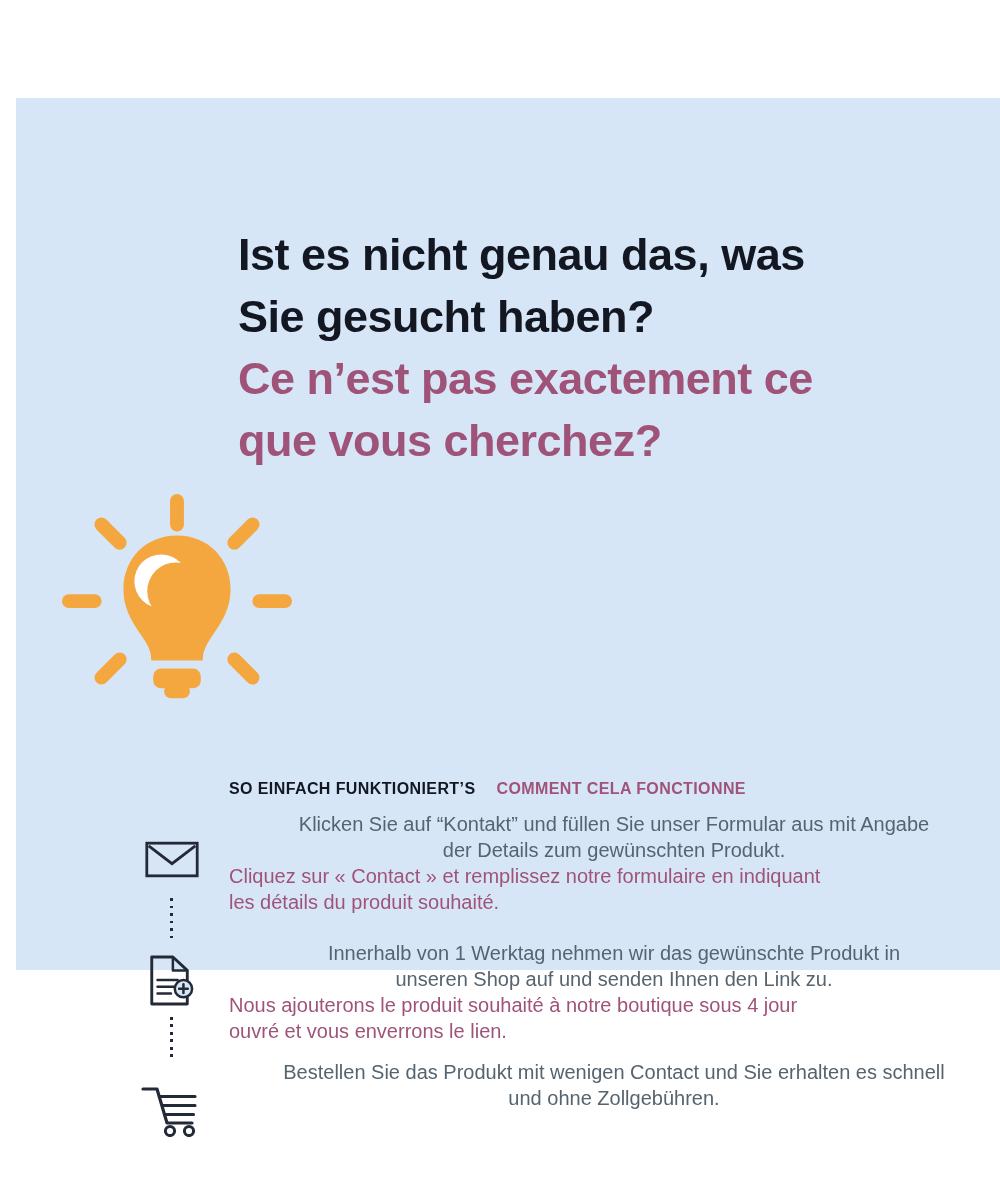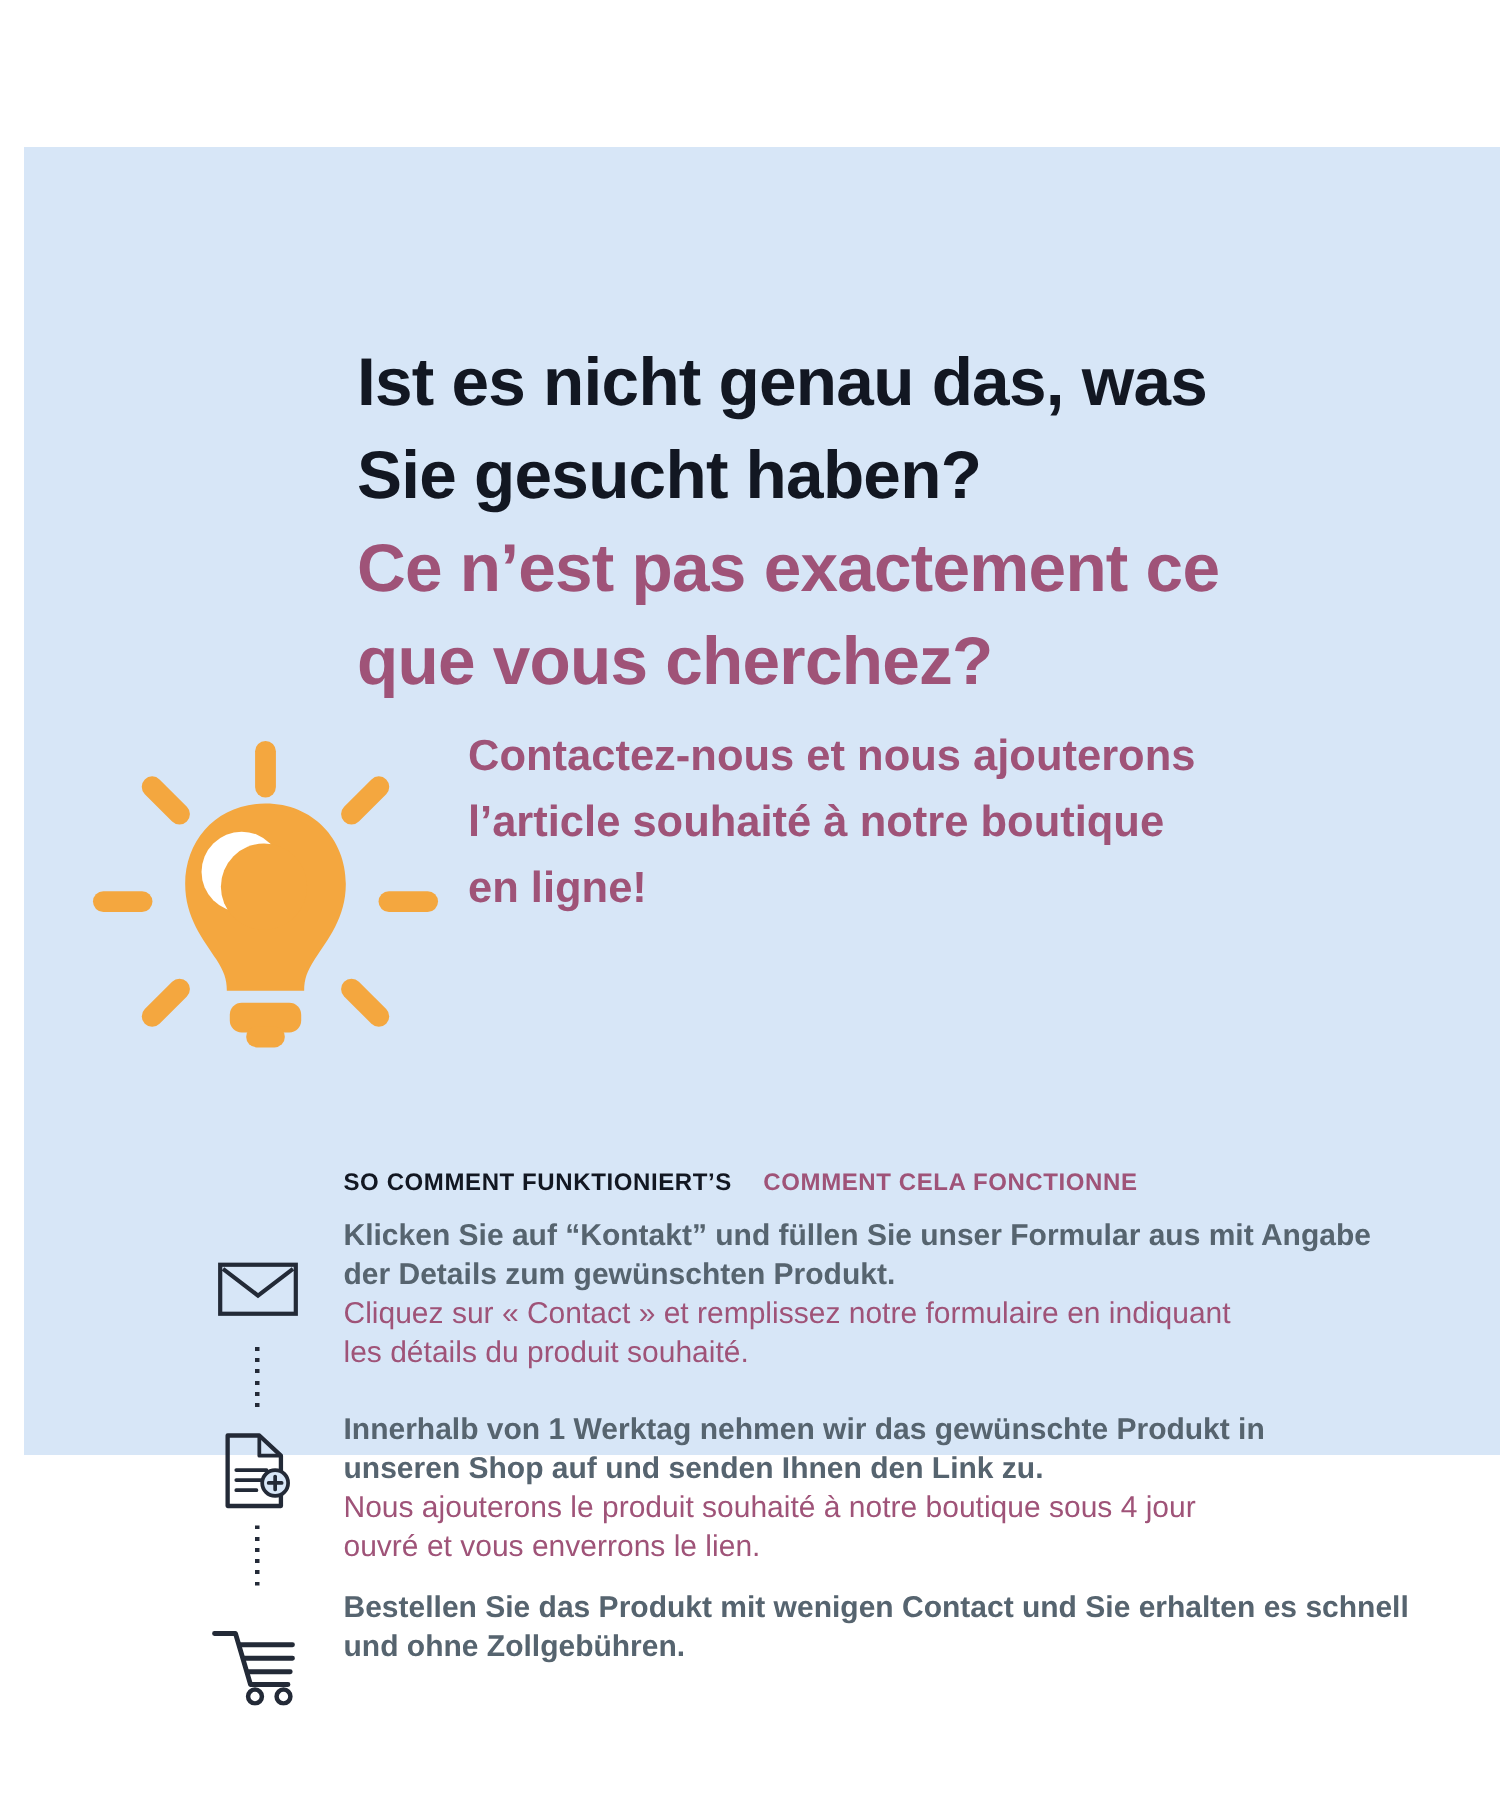--- a/index.html
+++ b/index.html
@@ -37,21 +37,21 @@
   .how {
     position:absolute; left:213px; top:681px; display:flex; gap:21px;
     font-size:16px; font-weight:700; letter-spacing:0.4px; line-height:20px;
   }
   .how .de { color:var(--heading-dark, #121722); }
   .how .fr { color:var(--accent-purple, #9f5378); }
 
   
   .step { position:absolute; left:213px; width:770px; }
   .step p { margin:0; font-size:20px; line-height:26px; white-space:pre-line; }
-  .step .de { color:var(--body-slate, #56646f); font-weight:700; }
+  .step .de { color:var(--body-slate, #56646f); font-weight:400;text-align:center; }
   .step .fr { color:var(--accent-purple, #9f5378); font-weight:400; }
   .step-1 { top:713px; }
   .step-2 { top:842px; }
   .step-3 { top:961px; }
 
   
   .step-icon { position:absolute; color:var(--icon-dark, #232a37); }
   .step-icon svg { display:block; }
   .icon-envelope { left:128px; top:742px; }
   .icon-document { left:130px; top:856px; }
@@ -89,27 +89,24 @@
       <rect class="bulb-fill" x="167" y="173" width="40" height="14" rx="7" transform="rotate(45 187 180)"></rect>
       <path class="bulb-fill" d="M120 46 C152 46 174 70 174 100 C174 123 162 137 153 151 C148 159 146 164 146 172 L94 172 C94 164 92 159 87 151 C78 137 66 123 66 100 C66 70 88 46 120 46 Z"></path>
       <circle class="bulb-hl" cx="104" cy="92" r="27"></circle>
       <circle class="bulb-fill" cx="119" cy="102" r="29"></circle>
       <rect class="bulb-fill" x="96" y="180" width="48" height="20" rx="8"></rect>
       <rect class="bulb-fill" x="107" y="196" width="26" height="14" rx="7"></rect>
     </svg>
   </div>
 
   <div class="intro">
-    <p class="fr">Contactez-nous et nous ajouterons
-l’article souhaité à notre boutique
-en ligne!</p>
   </div>
 
   <div class="how">
-    <span class="de">SO COMMENT FUNKTIONIERT’S</span>
+    <span class="de">SO EINFACH FUNKTIONIERT’S</span>
     <span class="fr">COMMENT CELA FONCTIONNE</span>
   </div>
 
   <div class="step-icon icon-envelope">
     <svg width="56" height="39" viewBox="0 0 60 41" aria-hidden="true">
       <rect class="stroke" x="3" y="3" width="54" height="35" stroke-width="3"></rect>
       <polyline class="stroke" points="5,6 30,25 55,6" stroke-width="3"></polyline>
     </svg>
   </div>
 

